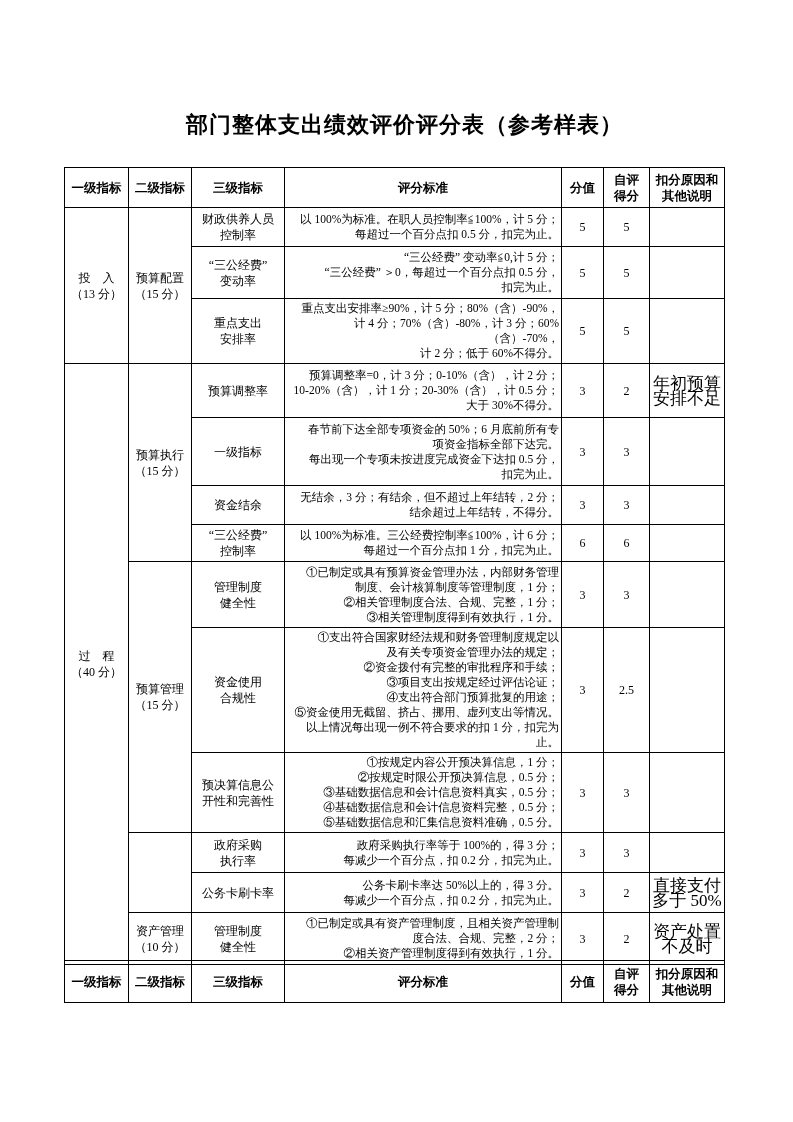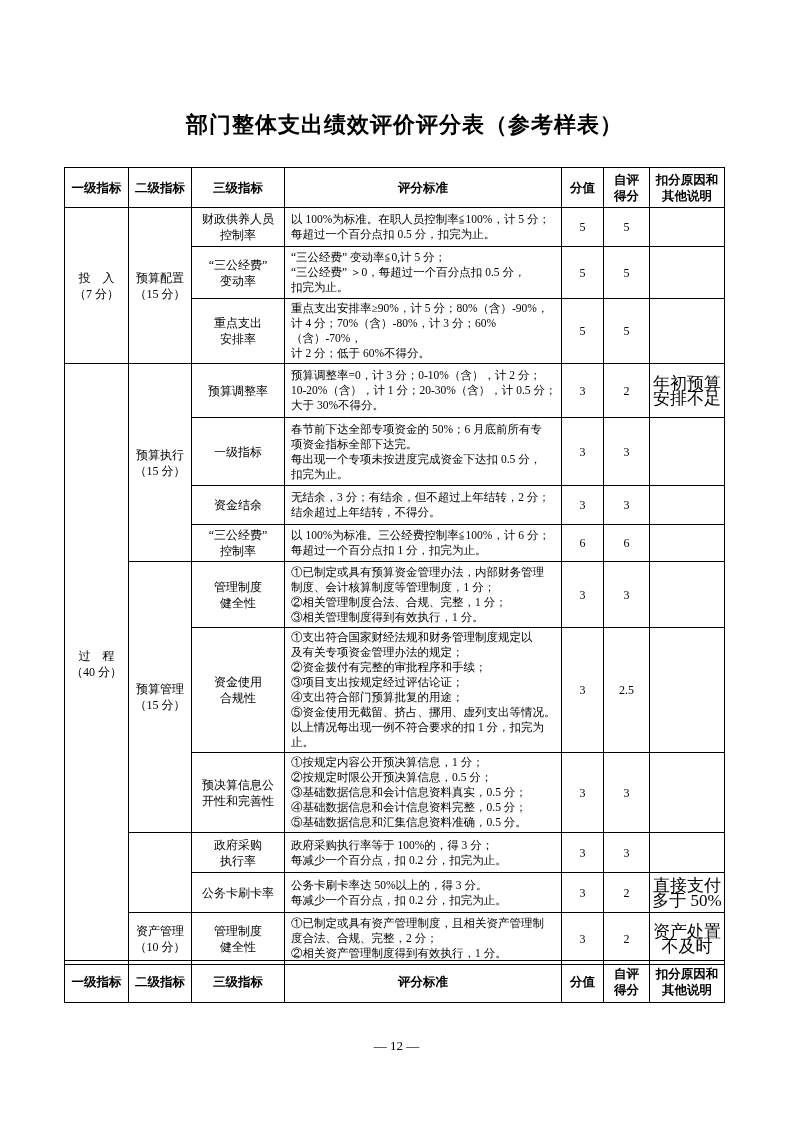--- a/index.html
+++ b/index.html
@@ -18,21 +18,21 @@
     border:1.5px solid #000;
   }
   table.main-table { top:167px; }
   table.footer-table { top:960px; }
   th, td {
     border:1px solid #000; vertical-align:middle;
     white-space:pre-line; overflow:hidden; padding:2px;
   }
   th { font-size:12.5px; font-weight:bold; text-align:center; line-height:16px; }
   td { font-size:12px; text-align:center; line-height:16px; }
-  td.criteria { text-align:left; font-size:11.5px; line-height:15px; padding:2px 2px 2px 6px;font-family:Liberation Serif, serif; }
+  td.criteria { text-align:right; font-size:11.5px; line-height:15px; padding:2px 2px 2px 6px;font-family:Liberation Serif, serif; }
   td.note { font-size:17px; line-height:15px; }
   thead tr { height:40px; }
   .footer-table thead tr { height:42px; }
   tbody tr:nth-child(1)  { height:39px; }
   tbody tr:nth-child(2)  { height:52px; }
   tbody tr:nth-child(3)  { height:51px; }
   tbody tr:nth-child(4)  { height:54px; }
   tbody tr:nth-child(5)  { height:68px; }
   tbody tr:nth-child(6)  { height:39px; }
   tbody tr:nth-child(7)  { height:36px; }
@@ -73,21 +73,21 @@
         <th>分值</th>
         <th>自评
 得分</th>
         <th>扣分原因和
 其他说明</th>
       </tr>
     </thead>
     <tbody>
       <tr>
         <td rowspan="3">投　入
-（7 分）</td>
+（13 分）</td>
         <td rowspan="3">预算配置
 （15 分）</td>
         <td>财政供养人员
 控制率</td>
         <td class="criteria">以 100%为标准。在职人员控制率≦100%，计 5 分；
 每超过一个百分点扣 0.5 分，扣完为止。</td>
         <td>5</td>
         <td>5</td>
         <td class="note"></td>
       </tr>
@@ -244,15 +244,14 @@
         <th>评分标准</th>
         <th>分值</th>
         <th>自评
 得分</th>
         <th>扣分原因和
 其他说明</th>
       </tr>
     </thead>
   </table>
 
-  <div class="page-number">— 12 —</div>
 
 </div>
 
 </body></html>

